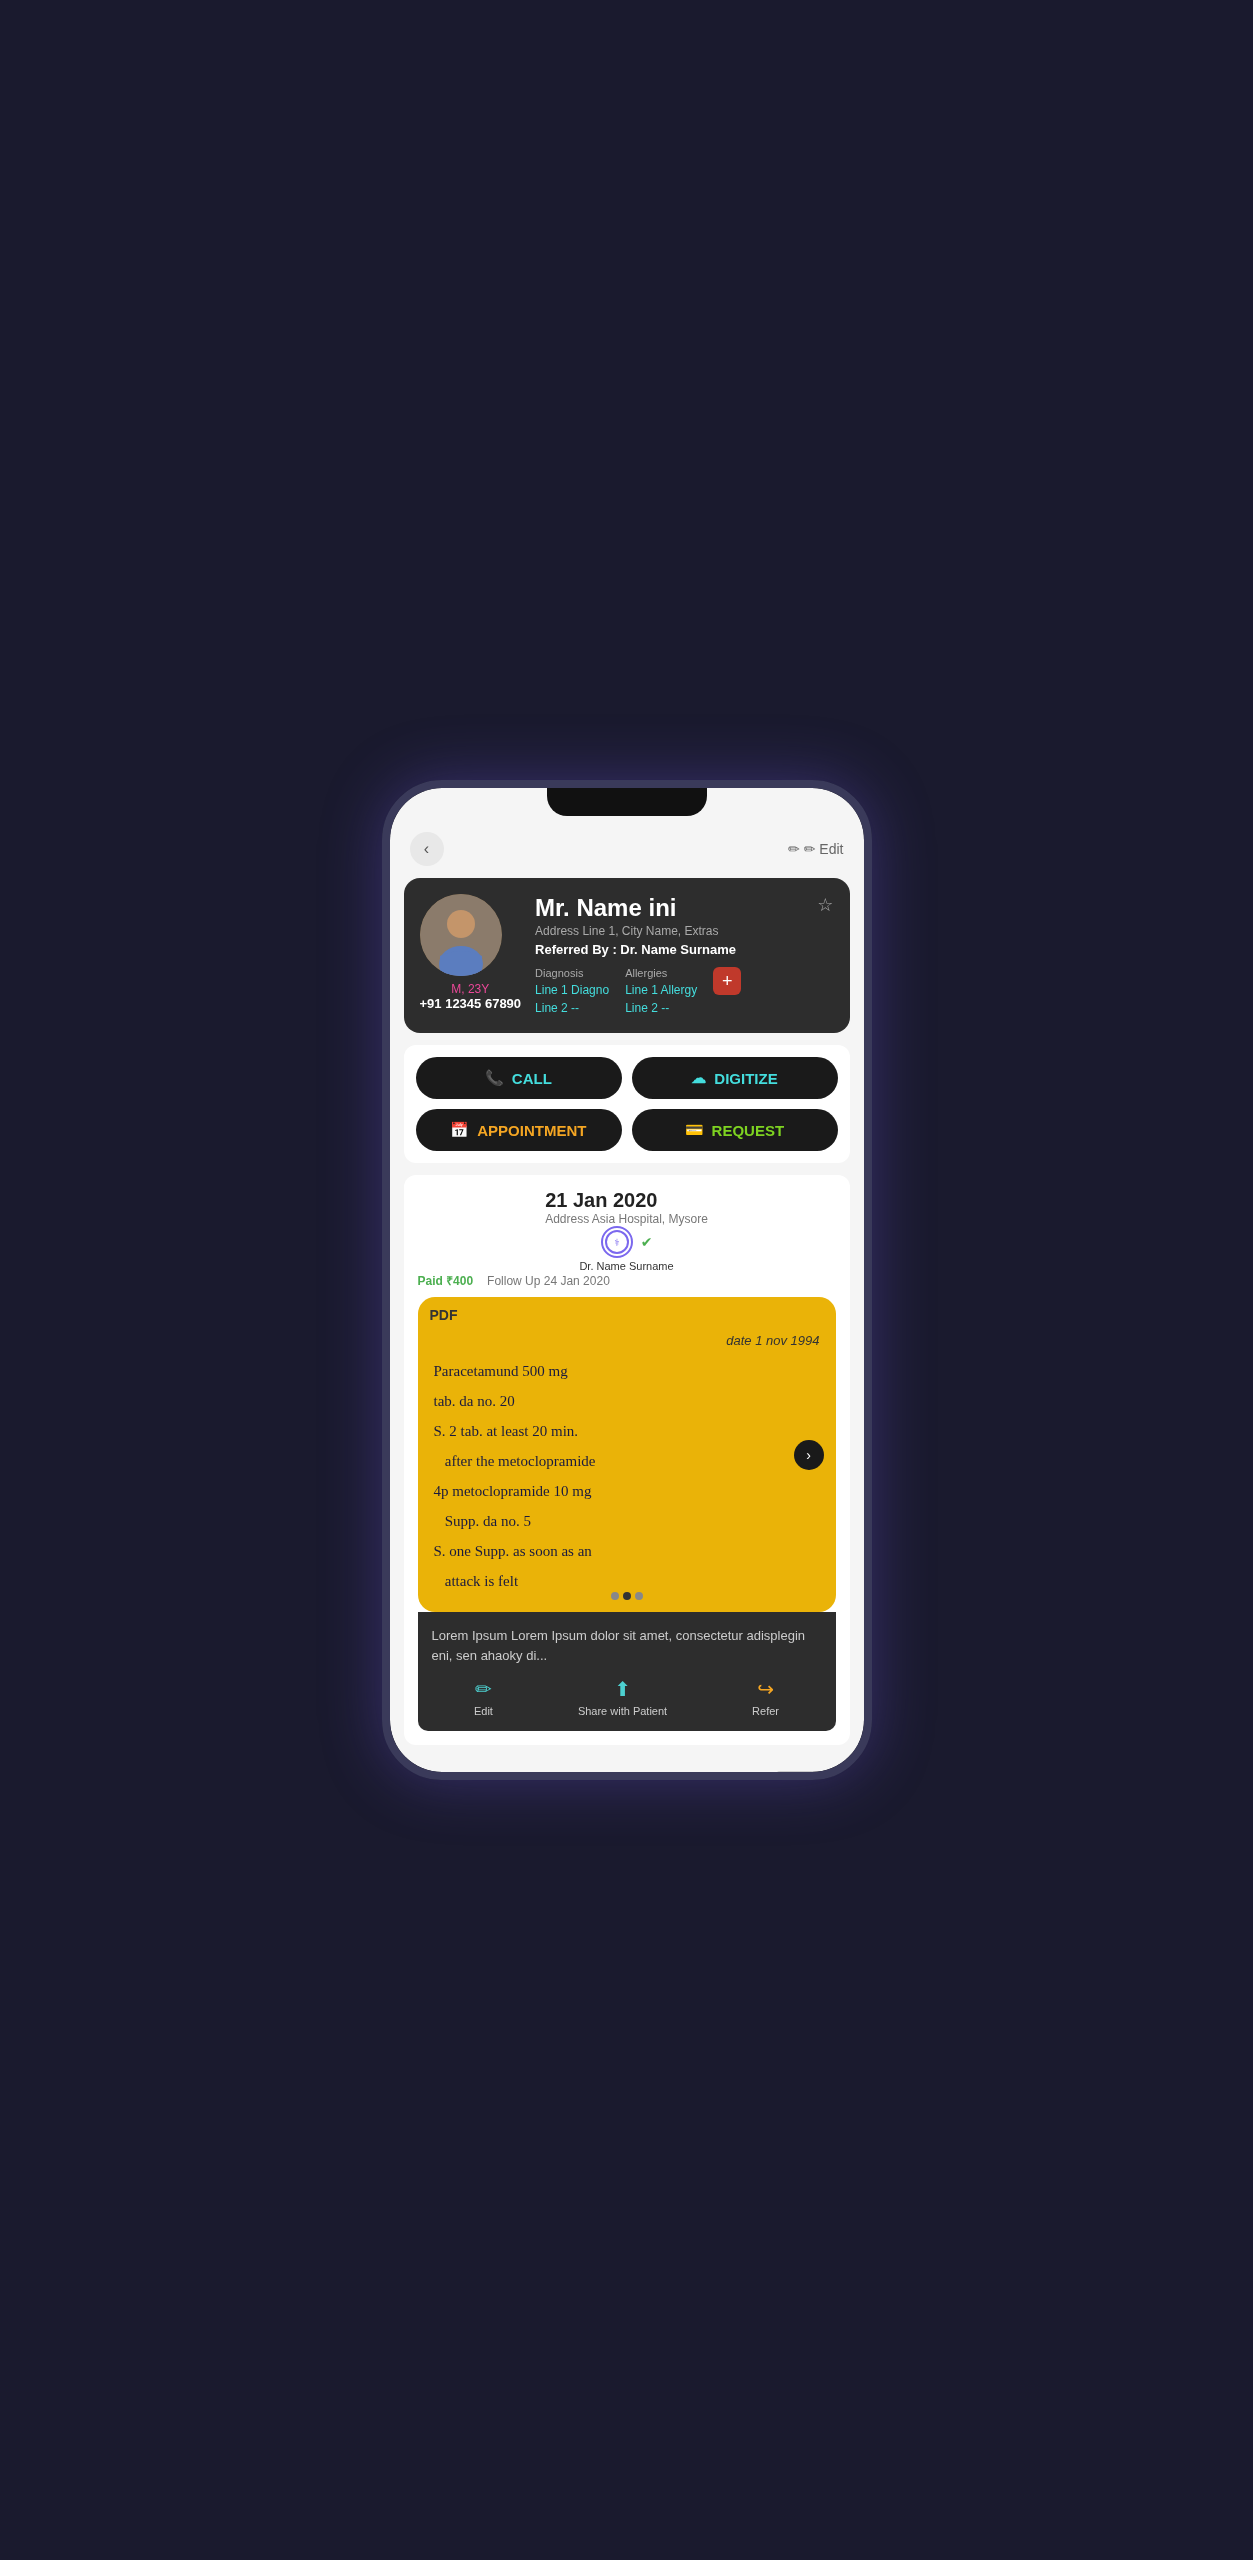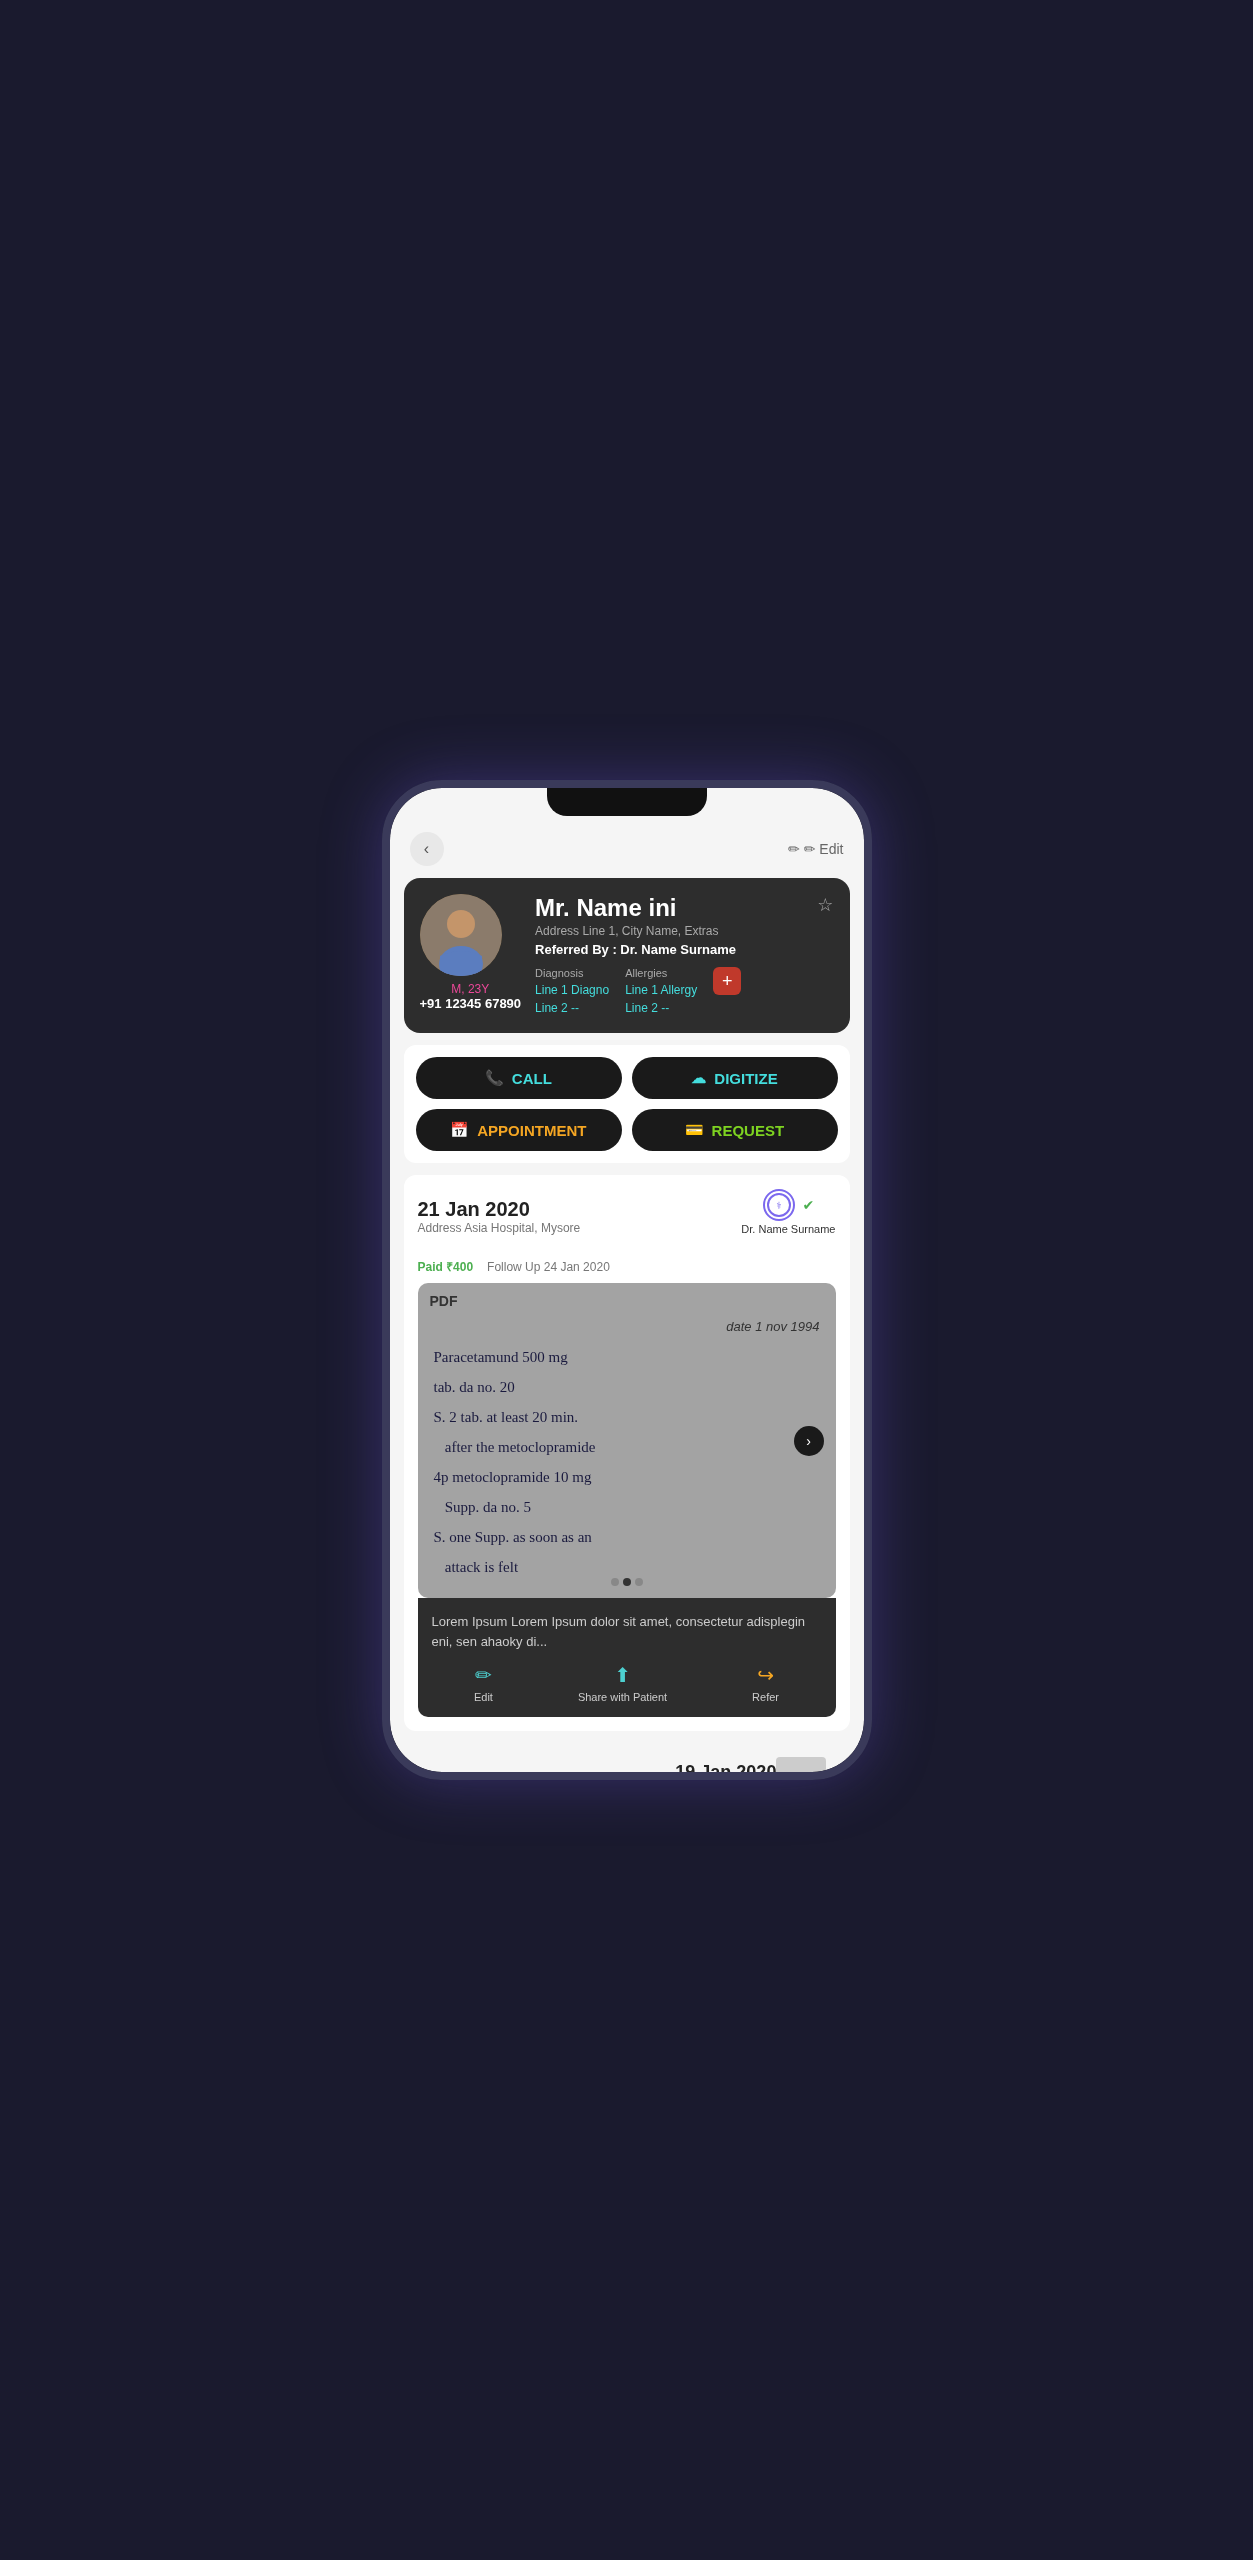--- a/index.html
+++ b/index.html
@@ -213,22 +213,23 @@
     
     .visit-card {
       margin: 0 14px 12px;
       background: #fff;
       border-radius: 12px;
       padding: 14px;
     }
     .visit-header {
       display: flex;
       justify-content: space-between;
-      align-items: flex-end;
-      margin-bottom: 23px;
+      align-items: center;
+      margin-bottom: 0;
+      flex-direction: column;
     }
     .visit-date {
       font-size: 20px;
       font-weight: 700;
       color: #222;
     }
     .visit-hospital {
       font-size: 12px;
       color: #777;
     }
@@ -268,23 +269,23 @@
       font-weight: 600;
     }
     .followup-text {
       font-size: 12px;
       color: #777;
     }
 
     
     .prescription-wrapper {
       position: relative;
-      border-radius: 10px;
+      border-radius: 17px;
       overflow: hidden;
-      background: #a3a3a3;
+      background: #eab308;
       min-height: 300px;
     }
     .pdf-label {
       position: absolute;
       top: 10px;
       left: 12px;
       font-weight: 700;
       font-size: 14px;
       color: #333;
     }

